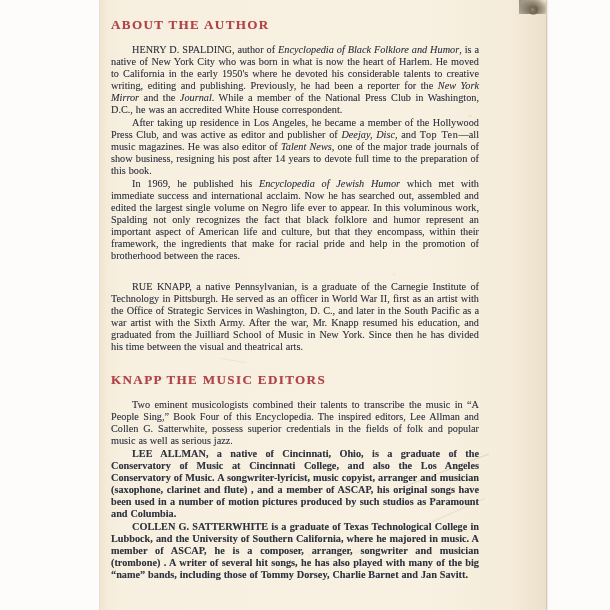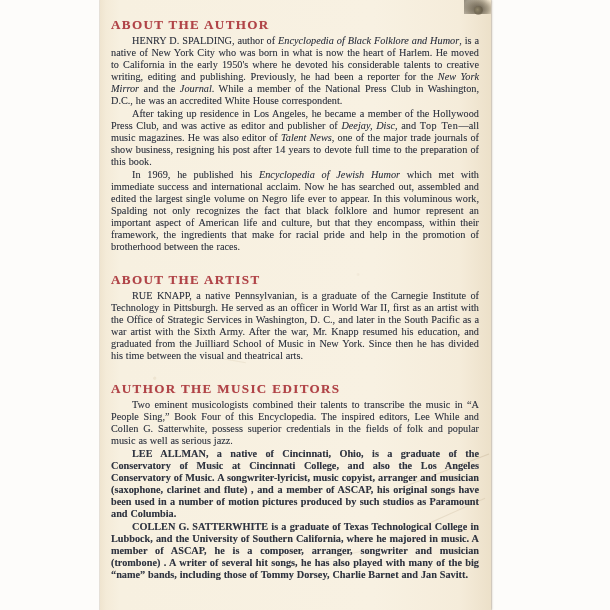--- a/index.html
+++ b/index.html
@@ -19,21 +19,21 @@
     width: 610px;
     height: 610px;
     background: #fdfcfa;
   }
 
   
   #page {
     position: absolute;
     left: 100px;
     top: 0px;
-    width: 391px;
+    width: 446px;
     height: 610px;
     background: #f6eedd;
     background-image:
       linear-gradient(90deg,
         #efe4cf 0px, #f4ebd8 6px, #f7f0e0 20px,
         #f8f1e2 70%, #f5ecda 92%, #ece0c9 100%),
       radial-gradient(ellipse at 72% 88%, rgba(205,185,150,0.20) 0%, rgba(205,185,150,0) 55%),
       radial-gradient(ellipse at 20% 30%, rgba(255,252,244,0.55) 0%, rgba(255,252,244,0) 60%);
     box-shadow: 0 0 0 0.6px rgba(150,130,100,0.35),
                 1px 0 2px rgba(120,100,70,0.30);
@@ -117,21 +117,21 @@
     line-height: 12.05px;
     color: #2f3440;
     text-align: justify;
     text-indent: 21px;
     word-spacing: 0.35px;
     text-shadow: 0 0 0.55px rgba(47,52,64,0.35);
   }
   p.body-par + p.body-par { margin-top: 0.5px; }
   p.body-par.spaced { margin-top: 6px; font-weight: bold; }
 
-  .section-body { margin-top: 2px; }
+  .section-body { margin-top: 11px; }
 
   i { font-style: italic; }
 
   .emph-sp { letter-spacing: 0.6px; }
 </style>
 </head>
 <body>
 
 <div id="scan">
 
@@ -150,30 +150,29 @@
       <div class="section">
         <h2 class="section-heading">ABOUT THE AUTHOR</h2>
         <div class="section-body">
           <p class="body-par">HENRY D. SPALDING, author of <i>Encyclopedia of Black Folklore and Humor</i>, is a native of New York City who was born in what is now the heart of Harlem. He moved to California in the early 1950's where he devoted his considerable talents to creative writing, editing and publishing. Previously, he had been a reporter for the <i>New York Mirror</i> and the <i>Journal</i>. While a member of the National Press Club in Washington, D.C., he was an accredited White House correspondent.</p>
           <p class="body-par">After taking up residence in Los Angeles, he became a member of the Hollywood Press Club, and was active as editor and publisher of <i>Deejay, Disc,</i> and <span class="emph-sp">Top Ten</span>—all music magazines. He was also editor of <i>Talent News</i>, one of the major trade journals of show business, resigning his post after 14 years to devote full time to the preparation of this book.</p>
           <p class="body-par">In 1969, he published his <i>Encyclopedia of Jewish Humor</i> which met with immediate success and international acclaim. Now he has searched out, assembled and edited the largest single volume on Negro life ever to appear. In this voluminous work, Spalding not only recognizes the fact that black folklore and humor represent an important aspect of American life and culture, but that they encompass, within their framework, the ingredients that make for racial pride and help in the promotion of brotherhood between the races.</p>
         </div>
       </div>
 
       <div class="section">
-        <h2 class="section-heading">ABOUT THE ARTIST</h2>
         <div class="section-body">
           <p class="body-par">RUE KNAPP, a native Pennsylvanian, is a graduate of the Carnegie Institute of Technology in Pittsburgh. He served as an officer in World War II, first as an artist with the Office of Strategic Services in Washington, D. C., and later in the South Pacific as a war artist with the Sixth Army. After the war, Mr. Knapp resumed his education, and graduated from the Juilliard School of Music in New York. Since then he has divided his time between the visual and theatrical arts.</p>
         </div>
       </div>
 
       <div class="section">
-        <h2 class="section-heading">AUTHOR THE MUSIC EDITORS</h2>
+        <h2 class="section-heading">KNAPP THE MUSIC EDITORS</h2>
         <div class="section-body">
-          <p class="body-par">Two eminent musicologists combined their talents to transcribe the music in “A People Sing,” Book Four of this Encyclopedia. The inspired editors, Lee While and Collen G. Satterwhite, possess superior credentials in the fields of folk and popular music as well as serious jazz.</p>
+          <p class="body-par">Two eminent musicologists combined their talents to transcribe the music in “A People Sing,” Book Four of this Encyclopedia. The inspired editors, Lee Allman and Collen G. Satterwhite, possess superior credentials in the fields of folk and popular music as well as serious jazz.</p>
           <p class="body-par spaced">LEE ALLMAN, a native of Cincinnati, Ohio, is a graduate of the Conservatory of Music at Cincinnati College, and also the Los Angeles Conservatory of Music. A songwriter-lyricist, music copyist, arranger and musician (saxophone, clarinet and flute) , and a member of ASCAP, his original songs have been used in a number of motion pictures produced by such studios as Paramount and Columbia.</p>
           <p class="body-par spaced">COLLEN G. SATTERWHITE is a graduate of Texas Technological College in Lubbock, and the University of Southern California, where he majored in music. A member of ASCAP, he is a composer, arranger, songwriter and musician (trombone) . A writer of several hit songs, he has also played with many of the big “name” bands, including those of Tommy Dorsey, Charlie Barnet and Jan Savitt.</p>
         </div>
       </div>
 
     </div>
   </div>
 </div>
 
 </body></html>

